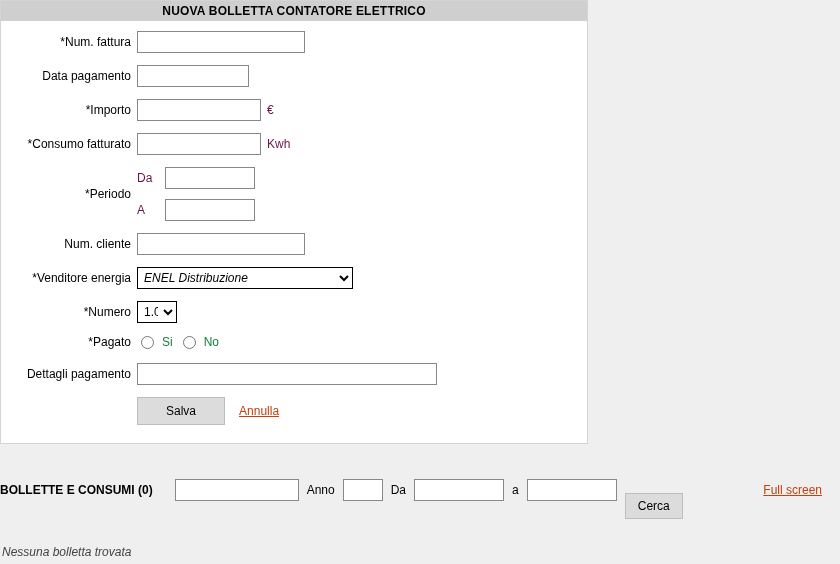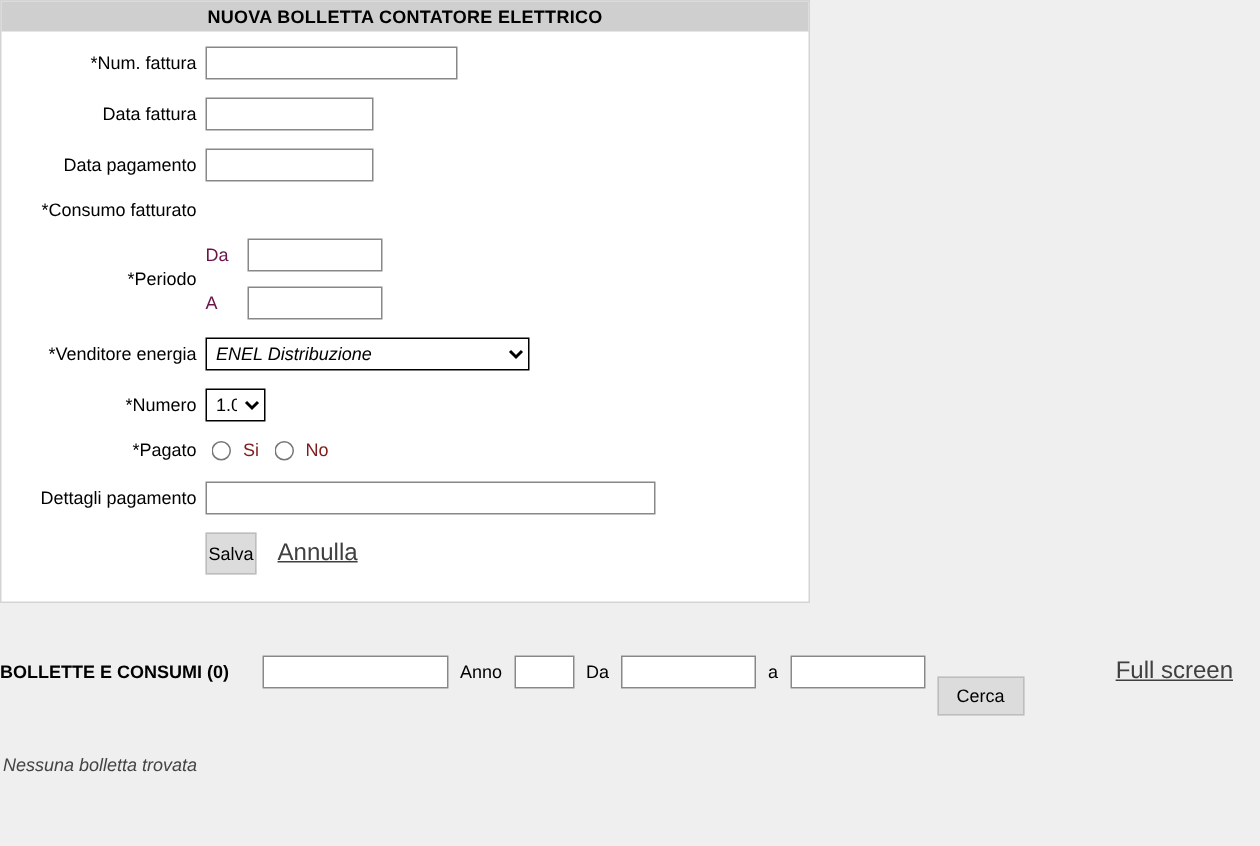--- a/index.html
+++ b/index.html
@@ -8,21 +8,21 @@
     padding: 0;
     background: #efefef;
     font-family: Arial, Helvetica, sans-serif;
     font-size: 12px;
     color: #000;
     width: 840px;
   }
   .form-panel {
     background: #fff;
     border: 1px solid #d4d4d4;
-    width: 540px;
+    width: 588px;
     margin: 0 0 15px 0;
   }
   .form-title {
     background: #cfcfcf;
     text-align: center;
     font-weight: bold;
     font-size: 12px;
     padding: 3px 0;
     letter-spacing: 0.2px;
   }
@@ -73,44 +73,44 @@
   select {
     border: 1px solid #000;
     background: #fff;
     font-size: 12px;
     height: 22px;
     padding: 1px 2px;
   }
   .sel-216 { width: 216px; font-style: italic; }
   .sel-40  { width: 40px; }
   .radio-text {
-    color: #7f1d1d;
+    color: #15803d;
     font-size: 12px;
   }
   .period-block {
     display: flex;
     flex-direction: column;
     gap: 10px;
   }
   .period-line {
     display: flex;
     align-items: center;
     gap: 6px;
   }
   .btn {
     background: #dcdcdc;
     border: 1px solid #bdbdbd;
-    padding: 6px 1px;
+    padding: 6px 28px;
     font-size: 12px;
     cursor: pointer;
   }
   .link {
-    color: #404040;
+    color: #c2410c;
     text-decoration: underline;
-    font-size: 16px;
+    font-size: 12px;
     cursor: pointer;
   }
   .filter-bar {
     display: flex;
     align-items: center;
     gap: 8px;
     padding: 2px 12px 12px 0;
     font-size: 12px;
   }
   .section-title {
@@ -139,55 +139,66 @@
   <div class="form-title">NUOVA BOLLETTA CONTATORE ELETTRICO</div>
   <div class="form-body">
 
     <div class="row">
       <div class="label-col">*Num. fattura</div>
       <div class="ctrl-col">
         <input type="text" class="w-168" value="" style="">
       </div>
     </div>
 
-    <div class="row">
-      <div class="label-col">Data fattura</div>
+
+    <div class="row">
+      <div class="label-col">Data pagamento</div>
       <div class="ctrl-col">
         <input type="text" class="w-112" value="" style="">
       </div>
     </div>
 
     <div class="row">
-      <div class="label-col">Data pagamento</div>
-      <div class="ctrl-col">
-        <input type="text" class="w-112" value="" style="">
-      </div>
-    </div>
-
+      <div class="label-col">*Importo</div>
+      <div class="ctrl-col">
+        <input type="text" class="w-124" value="" style="">
+        <span class="unit">€</span>
+      </div>
+    </div>
 
     <div class="row">
       <div class="label-col">*Consumo fatturato</div>
+      <div class="ctrl-col">
+        <input type="text" class="w-124" value="" style="">
+        <span class="unit">Kwh</span>
+      </div>
     </div>
 
     <div class="row">
       <div class="label-col">*Periodo</div>
       <div class="ctrl-col">
         <div class="period-block">
           <div class="period-line">
             <span class="sublabel">Da</span>
             <input type="text" class="w-90" value="" style="">
           </div>
           <div class="period-line">
             <span class="sublabel">A</span>
             <input type="text" class="w-90" value="" style="">
           </div>
         </div>
       </div>
     </div>
 
+    <div class="row">
+      <div class="label-col">Num. cliente</div>
+      <div class="ctrl-col">
+        <input type="text" class="w-168" value="" style="">
+      </div>
+    </div>
 
     <div class="row">
       <div class="label-col">*Venditore energia</div>
       <div class="ctrl-col">
         <select class="sel-216">
           <option>ENEL Distribuzione</option>
         </select>
       </div>
     </div>
 

